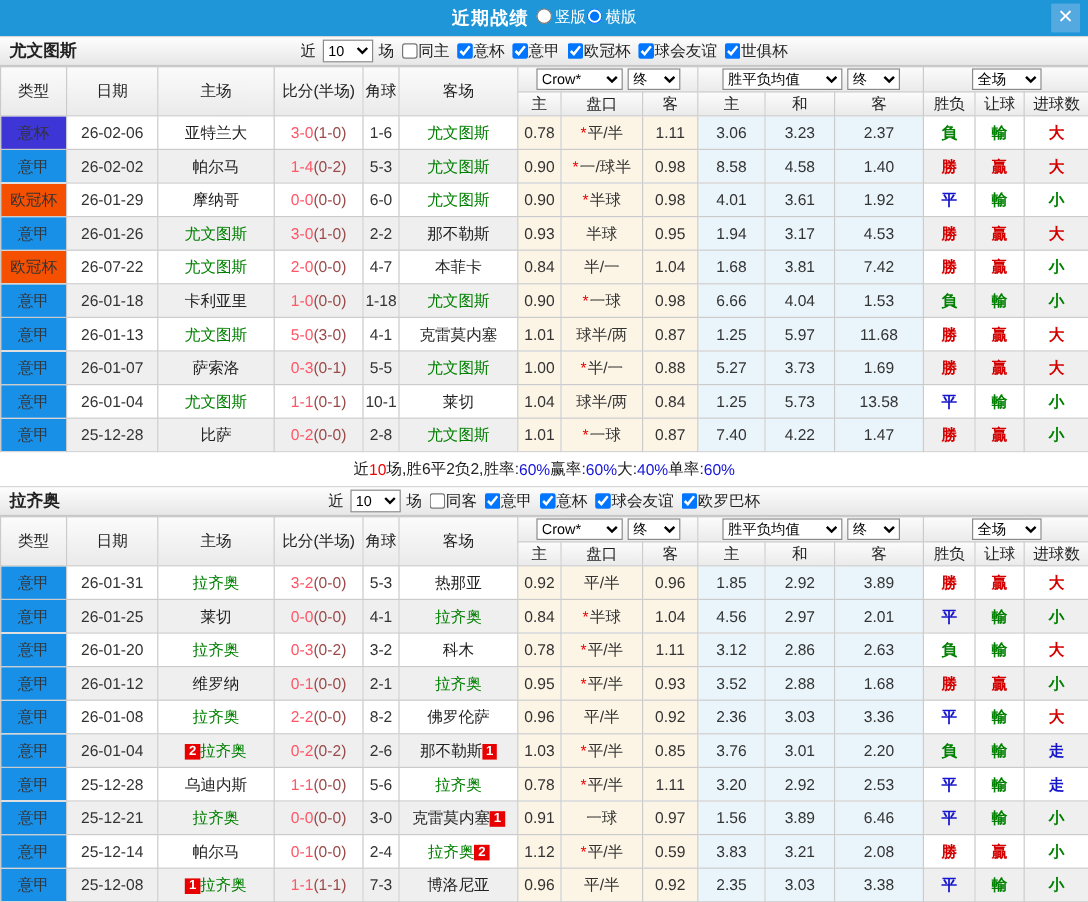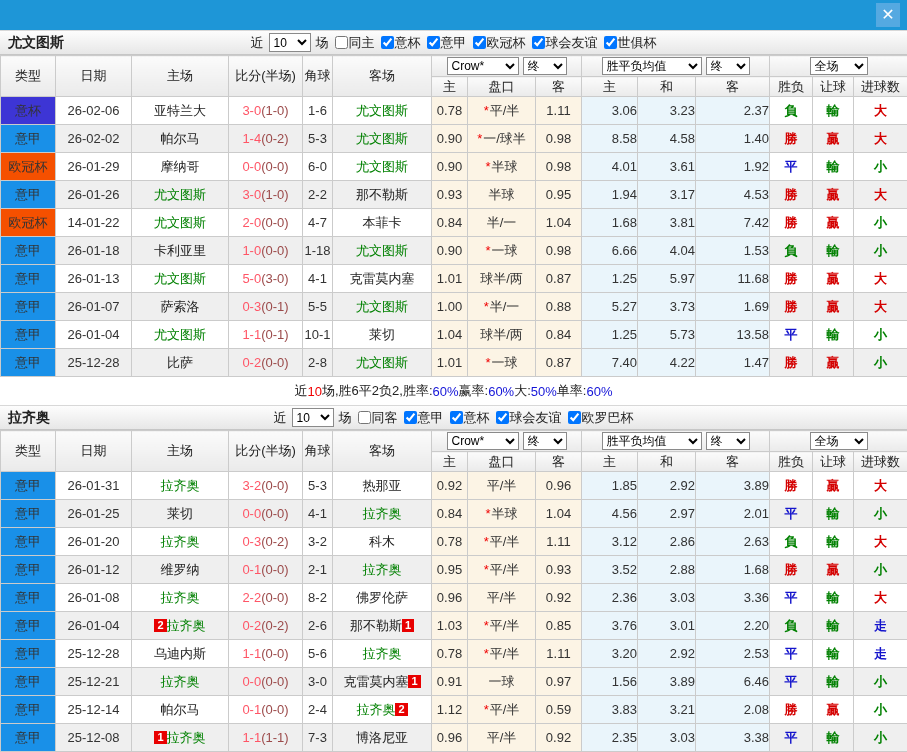--- a/index.html
+++ b/index.html
@@ -27,39 +27,49 @@
   .grid th, .grid td { border:1px solid #CBCBCB; text-align:center;
     overflow:hidden; white-space:nowrap; }
   .grid thead th { background:linear-gradient(#FBFBFB,#EAEAEA); font-weight:normal; color:#222; }
   .grid thead tr.group th { height:21px; }
   .grid thead tr.sub th { height:20px; }
   .grid thead select { font-size:12px; height:18px; border:1px solid #8A8A8A; background:#fff; margin:0 2px; }
   .grid tbody td { height:28px; color:#333; }
   tr.odd td { background:#FFFFFF; }
   tr.even td { background:#EFEFEF; }
   td.col-odds { background:#FCF4E5 !important; }
-  td.col-avg { background:#EAF5FB !important;text-align:right; }
+  td.col-avg { background:#EAF5FB !important; }
   td.type-cell { color:#fff; font-size:13px; }
   .focal { color:#008000; }
   .opp { color:#222; }
   .sf { color:#FF5566; }
   .sh { color:#9B4A4A; }
   .star { color:#F00000; margin-right:1px; }
   .res { font-weight:bold; font-size:13px; }
   .card-badge { display:inline-block; background:#E80000; color:#fff; font-size:11px;
     font-weight:bold; line-height:13px; padding:0 3px; vertical-align:1px; }
   .summary { height:28px; display:flex; align-items:center; justify-content:center;
     font-size:13px; background:#fff; color:#222; }
   .c-red { color:#F00000; }
   .c-blue { color:#1414D8; }
 </style>
 </head>
 <body>
 
 <div class="titlebar">
+  <div class="tb-center">
+    <span class="tb-title">近期战绩</span>
+    <span id="layout-radios"><label class="tb-radio">
+          <input type="radio" name="layout" style="">
+          <span>竖版</span>
+        </label><label class="tb-radio">
+          <input type="radio" name="layout" checked="" style="">
+          <span>横版</span>
+        </label></span>
+  </div>
   <div class="close-btn">✕</div>
 </div>
 
 <div id="sections">
     <div class="sec-header">
       <span class="team-name">尤文图斯</span>
       <div class="filter">
         <span>近</span>
         <select style="width: 42px;"><option>10</option></select>
         <span>场</span>
@@ -195,21 +205,21 @@
           <td class="col-odds">0.95</td>
           <td class="col-avg">1.94</td>
           <td class="col-avg">3.17</td>
           <td class="col-avg">4.53</td>
           <td><span class="res" style="color: rgb(212, 0, 0);">勝</span></td>
           <td><span class="res" style="color: rgb(212, 0, 0);">贏</span></td>
           <td><span class="res" style="color: rgb(212, 0, 0);">大</span></td>
         </tr>
         <tr class="odd">
           <td class="type-cell" style="background: rgb(245, 80, 0);">欧冠杯</td>
-          <td>14-01-22</td>
+          <td>26-07-22</td>
           <td><span class="focal">尤文图斯</span></td>
           <td><span class="sf">2-0</span><span class="sh">(0-0)</span></td>
           <td>4-7</td>
           <td><span class="opp">本菲卡</span></td>
           <td class="col-odds">0.84</td>
           <td class="col-odds">半/一</td>
           <td class="col-odds">1.04</td>
           <td class="col-avg">1.68</td>
           <td class="col-avg">3.81</td>
           <td class="col-avg">7.42</td>
@@ -306,21 +316,21 @@
     </table>
     <div class="summary">
       <span>近</span>
       <span class="c-red">10</span>
       <span>场,胜6平2负2, </span>
       <span>胜率:</span>
       <span class="c-blue">60%</span>
       <span> 赢率:</span>
       <span class="c-blue">60%</span>
       <span> 大:</span>
-      <span class="c-blue">50%</span>
+      <span class="c-blue">40%</span>
       <span> 单率:</span>
       <span class="c-blue">60%</span>
     </div>
     <div class="sec-header">
       <span class="team-name">拉齐奥</span>
       <div class="filter">
         <span>近</span>
         <select style="width: 42px;"><option>10</option></select>
         <span>场</span>
         <label>

